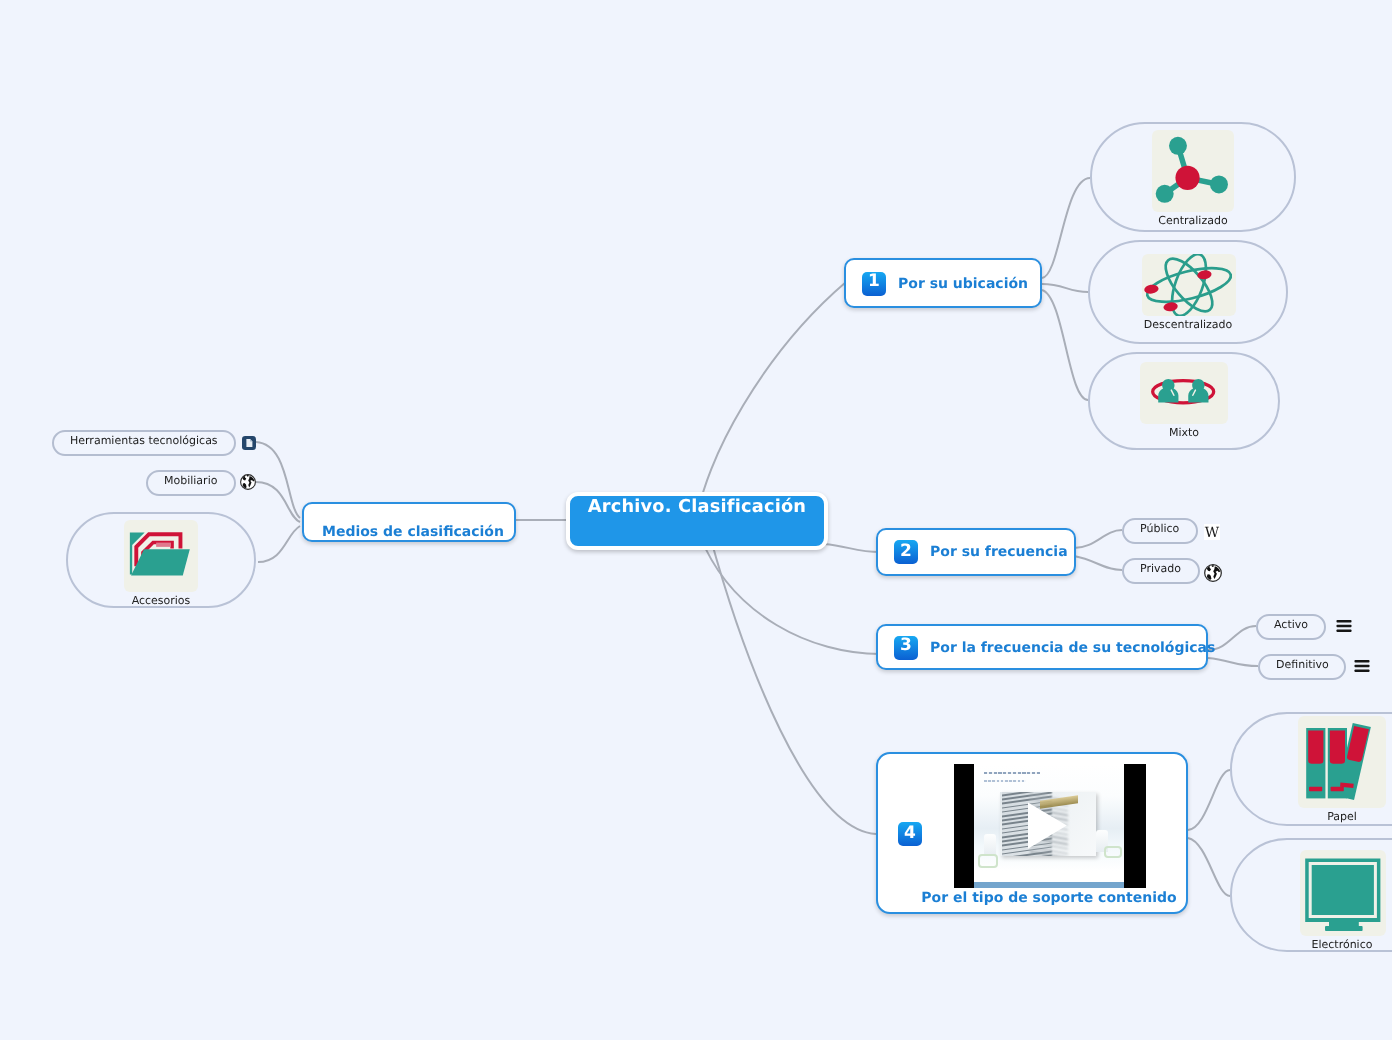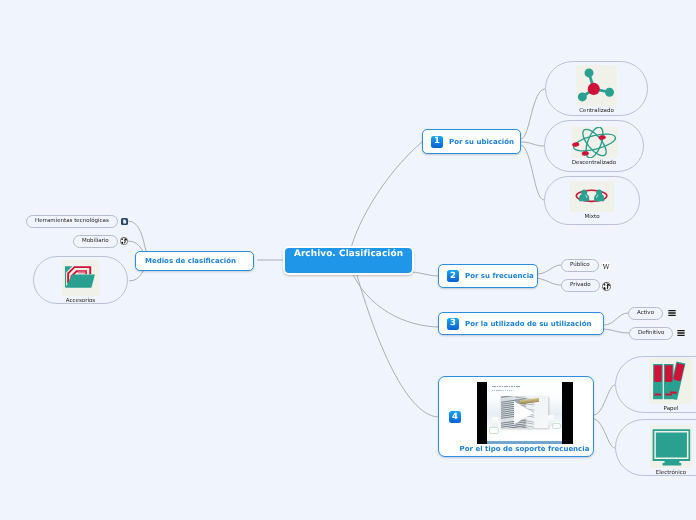--- a/index.html
+++ b/index.html
@@ -70,21 +70,21 @@
 
       <path d="M594,415 C 604,414 608,385 615,385"></path>
       <path d="M594,419 C 604,421 608,448 615,448"></path>
     </g>
   </svg>
 
   <div class="node root" style="left:283px;top:245.5px;width:131px;height:29.5px;">
     <span>Archivo. Clasificación</span>
   </div>
 
-  <div class="node lvl1" style="left:135px;top:251px;width:119px;height:20px;padding:0 9px;">
+  <div class="node lvl1" style="left:151px;top:251px;width:107px;height:20px;padding:0 9px;align-items:flex-end;">
     <span>Medios de clasificación</span>
   </div>
 
   <div class="node pill" style="left:26px;top:215px;">
     <span>Herramientas tecnológicas</span>
   </div>
 
   <div class="node pill" style="left:73px;top:235px;">
     <span>Mobiliario</span>
   </div>
@@ -204,21 +204,21 @@
       <circle cx="8" cy="8" r="7.4" fill="#ffffff" stroke="#2b2b2b" stroke-width="1.1"></circle>
       <path d="M2.4 4.2 C3.3 3.0 4.2 2.2 5.2 1.8 L5.0 3.4 L6.3 4.6 L5.1 6.4 L3.6 6.0 Z" fill="#111"></path>
       <path d="M6.9 1.2 C7.6 1.0 8.2 1.0 8.8 1.1 L8.3 2.6 L7.0 2.4 Z" fill="#111"></path>
       <path d="M9.6 2.0 C12.0 2.8 13.8 4.6 14.4 6.6 L13.2 7.4 L12.0 6.0 L10.3 6.8 L11.5 8.6 L10.2 11.8 L9.2 13.4 L8.3 11.0 L9.4 8.6 L8.2 6.4 L9.2 4.6 Z" fill="#111"></path>
       <path d="M3.0 9.4 L4.6 9.0 L6.0 10.4 L6.6 13.2 L5.4 14.2 C4.2 13.6 3.2 12.6 2.6 11.4 Z" fill="#111"></path>
     </svg>
   </div>
 
   <div class="node lvl1" style="left:438px;top:312px;width:166px;height:23px;">
     <span class="num">3</span>
-    <span>Por la utilizado de su utilización</span>
+    <span>Por la frecuencia de su tecnológicas</span>
   </div>
 
   <div class="node pill" style="left:628px;top:307px;">
     <span>Activo</span>
   </div>
 
   <div class="node pill" style="left:629px;top:327px;">
     <span>Definitivo</span>
   </div>
 
@@ -272,21 +272,21 @@
                     border:.7px solid #cfe4cb;border-radius:2px;"></div>
         <div style="position:absolute;left:65px;top:41.5px;width:7px;height:4px;
                     border:.7px solid #cfe4cb;border-radius:2px;"></div>
         <div style="position:absolute;left:0;bottom:0;width:75.5px;height:2.6px;background:#74a5cd;"></div>
       </div>
       <svg width="96" height="62" viewBox="0 0 96 62" style="position:absolute;left:0;top:0;">
         <polygon points="37,19.2 37,42.4 56.4,30.8" fill="#ffffff"></polygon>
       </svg>
     </div>
     <div style="position:absolute;left:17px;right:0;top:68px;text-align:center;
-                color:#1b7fd4;font-weight:bold;font-size:7px;">Por el tipo de soporte frecuencia</div>
+                color:#1b7fd4;font-weight:bold;font-size:7px;">Por el tipo de soporte contenido</div>
   </div>
 
   <div class="node card" style="left:615px;top:356px;width:112px;height:57px;padding-top:1px;">
     <div class="thumb" style="width:44px;height:46px;">
       <svg width="44" height="46" viewBox="0 0 44 46">
         <g fill="#2aa090">
           <rect x="4.1" y="6.0" width="9.6" height="35.2"></rect>
           <rect x="14.9" y="6.0" width="9.6" height="35.2"></rect>
           <g transform="translate(1.5,-1) rotate(13 29 6)">
               <rect x="25.6" y="5.2" width="9.3" height="37.4"></rect>

